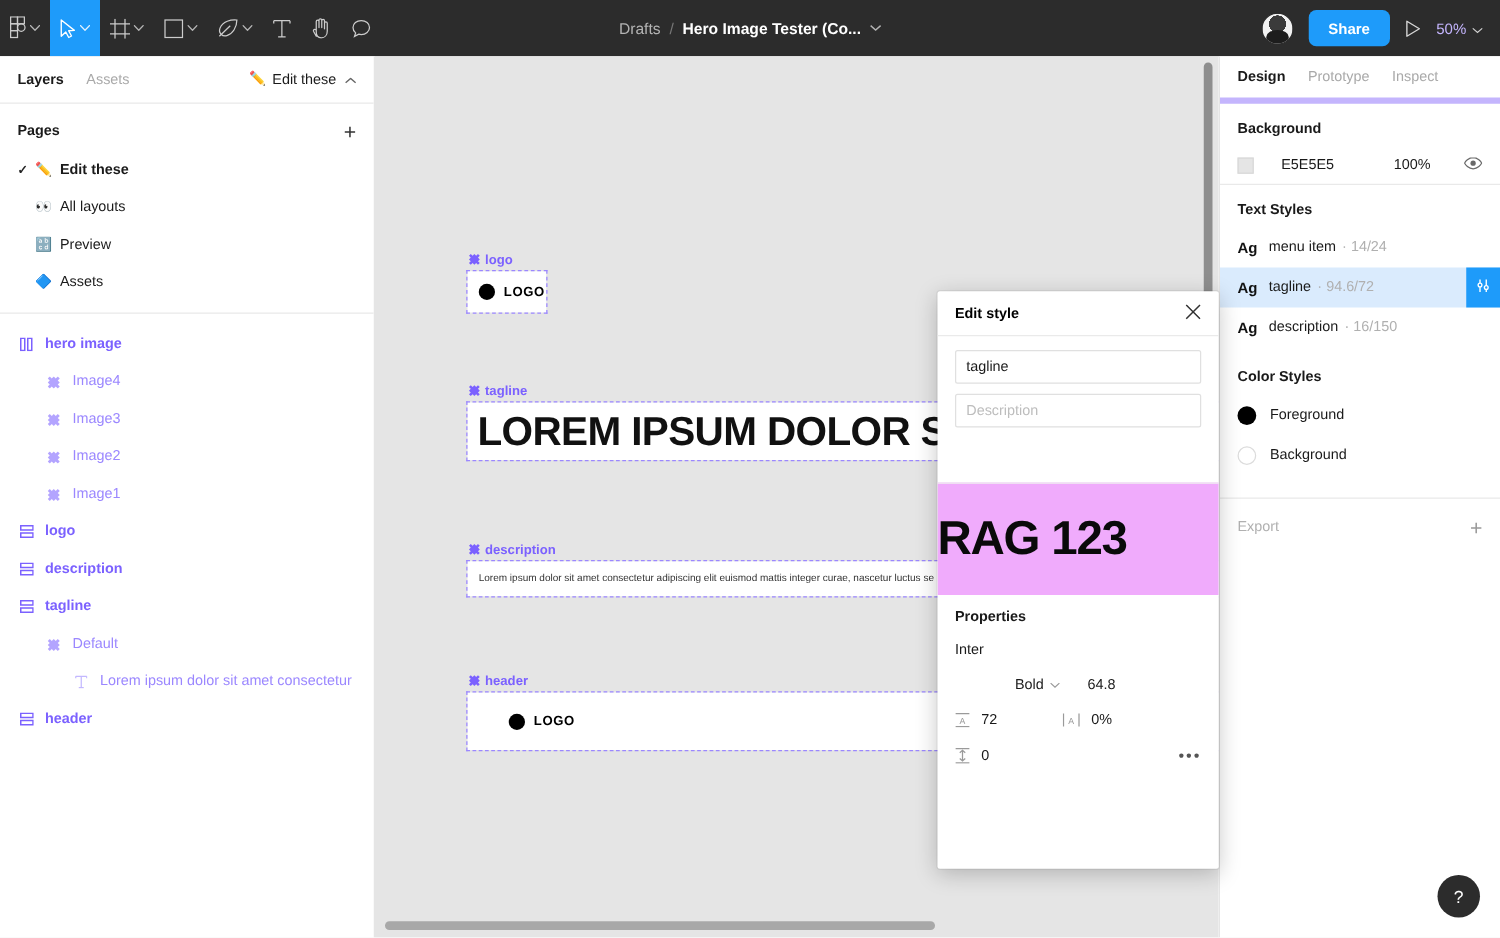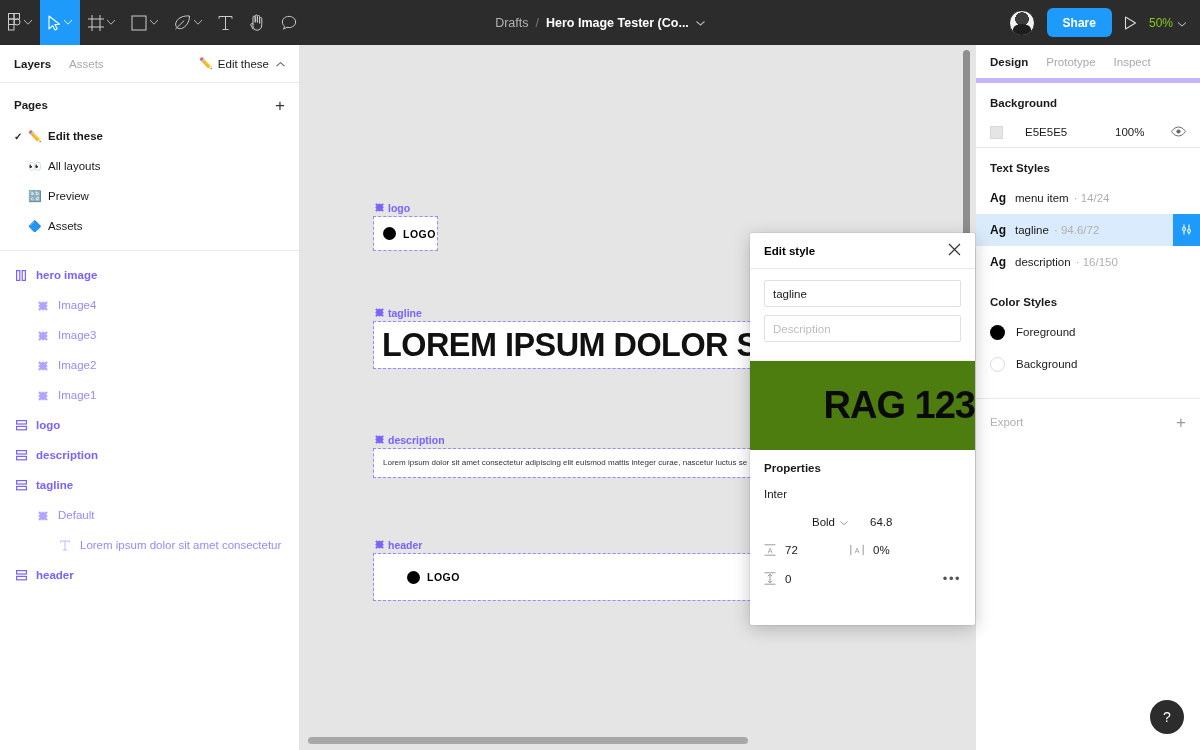--- a/index.html
+++ b/index.html
@@ -50,21 +50,21 @@
     background: #1d1d1d; border-radius: 50% 50% 0 0;
   }
   .share-btn {
     background: #1e9bfa; color: #fff; border: none; border-radius: 6px;
     font-size: 12px; font-weight: bold; height: 29px; padding: 0 16px;
     cursor: pointer; font-family: inherit;
   }
   .play-btn { cursor: pointer; display: flex; align-items: center; }
   .zoom-ctl {
     display: flex; align-items: center; gap: 5px; cursor: pointer;
-    font-size: 12px; color: #84cc16;
+    font-size: 12px; color: #c4b5fd;
   }
 
   
   .left-panel {
     position: absolute; top: 45px; left: 0; width: 300px; height: 705px;
     background: #fff; border-right: 1px solid #e5e5e5; overflow: hidden;
   }
   .lp-header {
     height: 38px; display: flex; align-items: center; padding: 0 14px;
     border-bottom: 1px solid #e9e9e9; font-size: 11.5px;
@@ -185,40 +185,40 @@
   }
   .color-dot.fg { background: #000; }
   .color-dot.bg { background: #fff; border: 1px solid #dcdcdc; }
   .export-row {
     height: 46px; display: flex; align-items: center; padding: 0 14px;
     font-size: 11.5px; color: #b0b0b0;
   }
 
   
   .modal {
-    position: absolute; left: 750px; top: 233px; width: 225px; height: 392px;
+    position: absolute; left: 750px; top: 233px; width: 225px; height: 462px;
     background: #fff; box-shadow: 0 4px 18px rgba(0,0,0,.22), 0 0 0 1px rgba(0,0,0,.05);
     border-radius: 2px; overflow: hidden; z-index: 50;
   }
   .m-head {
     height: 36px; display: flex; align-items: center; padding: 0 14px;
     border-bottom: 1px solid #eaeaea; font-size: 11.5px; font-weight: bold;
     cursor: move;
   }
   .m-close { margin-left: auto; cursor: pointer; font-size: 15px; color: #333; line-height: 1; font-weight: 300; }
   .m-body { padding: 11px 14px 10px 14px; }
   .m-input {
     width: 100%; height: 27px; border: 1px solid #e0e0e0; border-radius: 2px;
     font-size: 11.5px; font-family: inherit; padding: 0 8px; color: #1a1a1a;
     outline: none; margin-bottom: 8px; background: #fff;
   }
   .m-input::placeholder { color: #bdbdbd; }
   .m-preview {
-    height: 90px; background: #4d7c0f; display: flex; align-items: center;
-    justify-content: flex-end; border-top: 1px solid #f0f0f0;
+    height: 90px; background: #f0abfc; display: flex; align-items: center;
+    justify-content: flex-start; border-top: 1px solid #f0f0f0; margin-top: 26px;
   }
   .m-preview-txt { font-size: 38px; font-weight: bold; letter-spacing: -1px; color: #0a0a0a; }
   .m-props { padding: 12px 14px 0 14px; }
   .m-props-title { font-size: 11.5px; font-weight: bold; color: #1a1a1a; margin-bottom: 14px; }
   .m-prow {
     display: flex; align-items: center; font-size: 11.5px; color: #1a1a1a;
     margin-bottom: 16px; position: relative;
   }
   .m-font { cursor: pointer; }
   .m-weight { display: flex; align-items: center; gap: 5px; cursor: pointer; padding-left: 48px; }

